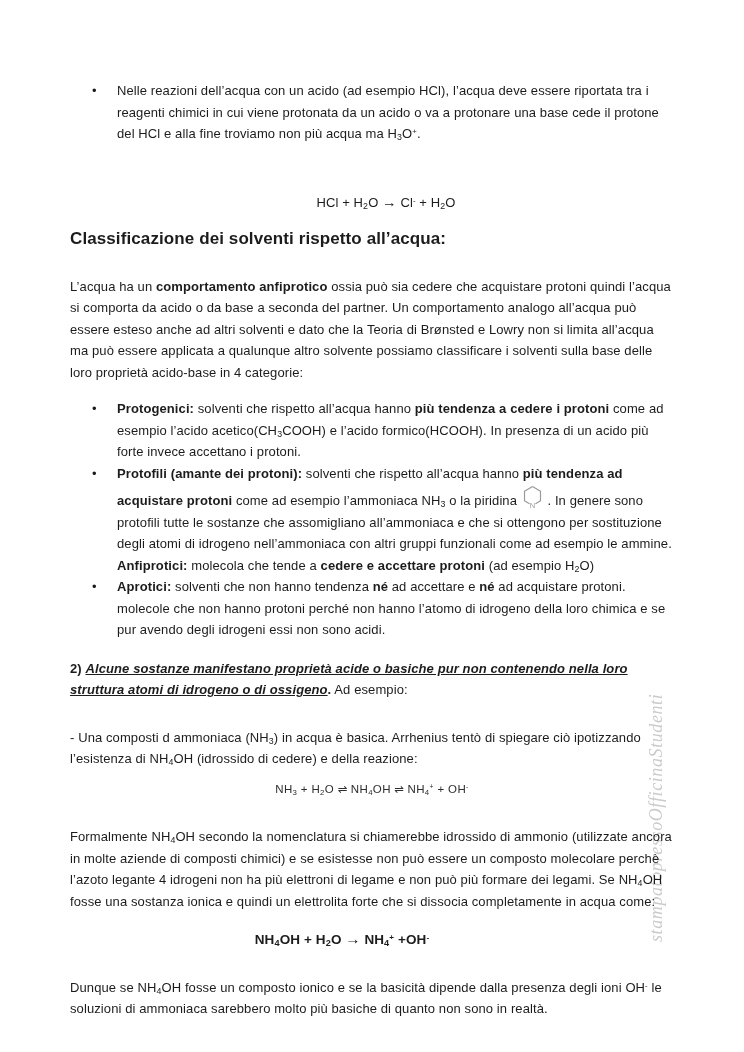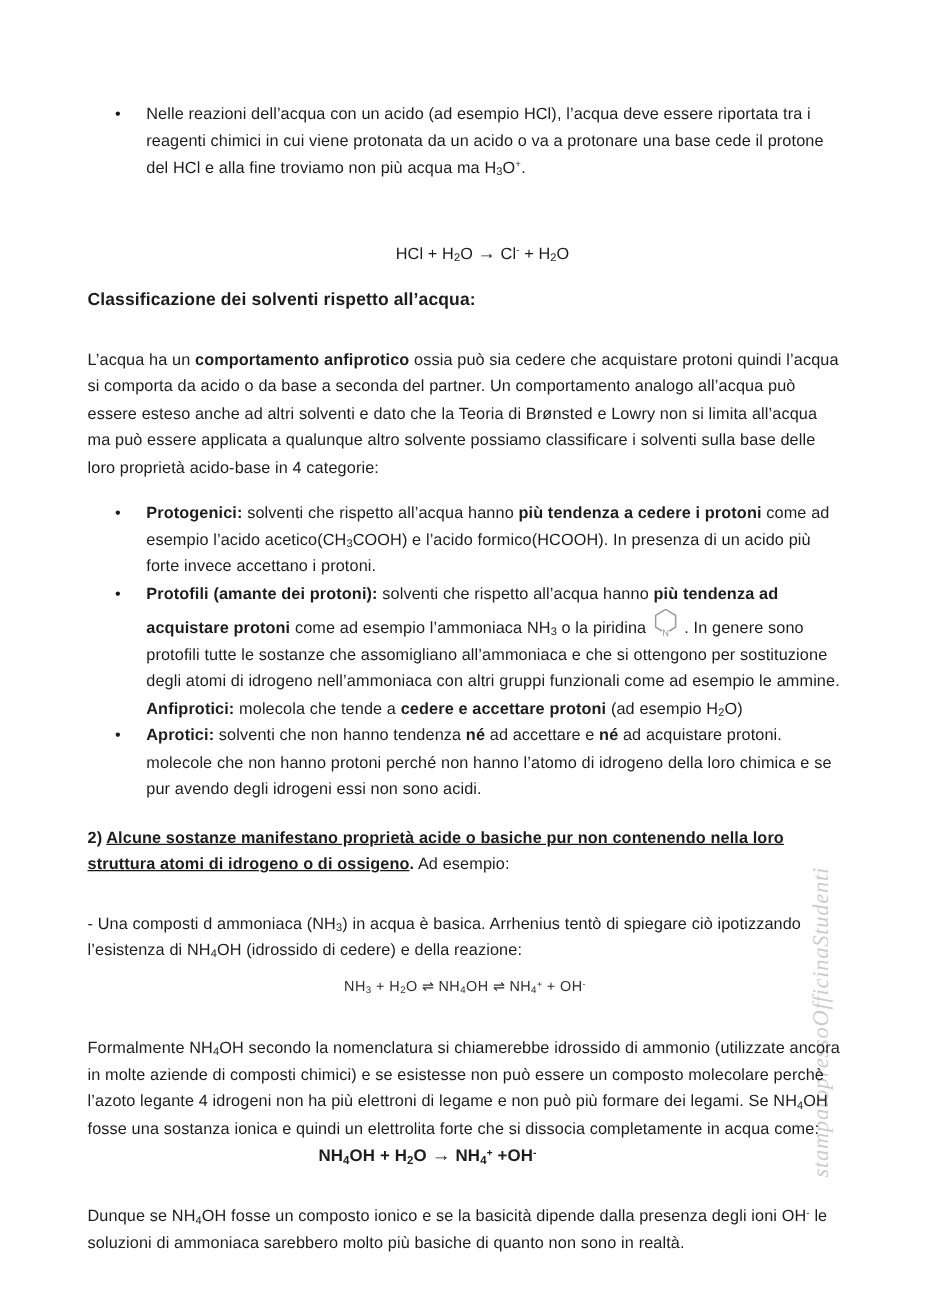--- a/index.html
+++ b/index.html
@@ -13,31 +13,31 @@
   .watermark {
     position:absolute; z-index:0; left:646px; top:942px; white-space:nowrap;
     transform-origin:0 0; transform:rotate(-90deg);
     font-family:"Liberation Serif","DejaVu Serif",serif; font-style:italic;
     font-size:18px; letter-spacing:0.6px;
   }
   .bullet-item { position:relative; padding-left:47px; }
   .bullet-item .marker { position:absolute; left:22px; top:0; }
   .no-bullet { padding-left:47px; }
   .para { margin-top:26px; }
-  .h1 { font-weight:700; font-size:14px; margin-top:15px; }
+  .h1 { font-weight:700; font-size:17px; margin-top:15px; }
   .heading2 { margin-top:17px; }
   .list { margin-top:15px; }
   .eq-center { text-align:center; }
   .eq1 { text-indent:28px;margin-top:47px; }
   .eq2 { text-align:center; font-size:11.5px; color:#2e2e2e; margin-top:9px; letter-spacing:0.35px; }
-  .eq3 { text-align:center; font-weight:700; font-size:13.5px; margin-top:1px; text-indent:-60px; }
+  .eq3 { text-align:center; font-weight:700; font-size:13.5px; margin-top:16px; text-indent:-60px; }
   sub { font-size:0.68em; line-height:0; vertical-align:-0.22em; }
   sup { font-size:0.6em; line-height:0; vertical-align:0.55em; }
   .b { font-weight:700; }
-  .u { text-decoration:underline; }
+  .u { text-decoration:underline;font-style:italic; }
   .arrow { font-weight:700; font-size:1.12em; }
   .eqarrow { letter-spacing:0; }
   .pyr-wrap { display:inline-block; width:23px; height:26px; vertical-align:-5px; }
 </style>
 </head>
 <body>
 
 <div class="page" style="background: rgb(255, 255, 255); color: rgb(28, 28, 28);">
 
   <div class="watermark" style="color: rgb(203, 203, 203);">stampatopressoOfficinaStudenti</div>

